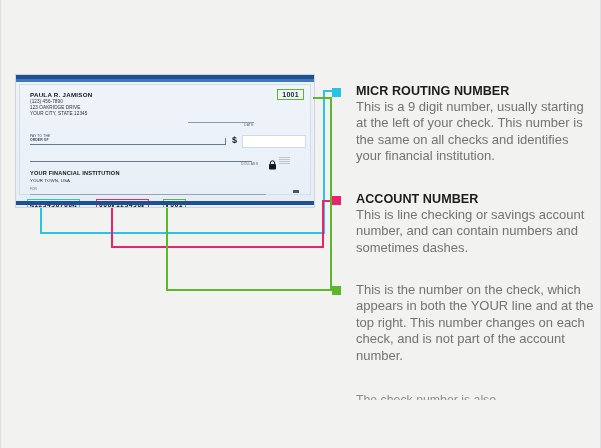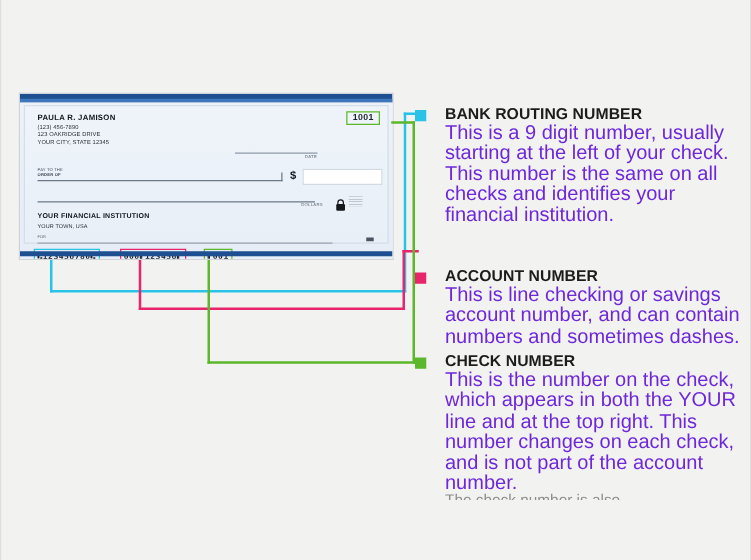--- a/index.html
+++ b/index.html
@@ -251,22 +251,22 @@
   .bullet.pink  { background: #e8246c; }
   .bullet.green { background: #5cb82a; }
   .callout-title {
     font-size: 12.6px;
     font-weight: bold;
     color: #1c1c1c;
     letter-spacing: 0.05px;
     margin: 0 0 1px 0;
   }
   .callout-body {
-    font-size: 16px;
-    color: #6d28d9;
+    font-size: 13px;
+    color: #737373;
     line-height: 16.4px;
     margin: 0;
   }
   .clipped-line {
     position: absolute;
     left: 355px;
     top: 392px;
     width: 238px;
     height: 8px;
     overflow: hidden;
@@ -343,31 +343,30 @@
   <div class="conn pink h" style="left:321px; top:200px; width:13px;"></div>
 
   <div class="conn green v" style="left:165px; top:208px; height:83px;"></div>
   <div class="conn green h" style="left:165px; top:289px; width:166px;"></div>
   <div class="conn green v" style="left:329px; top:97px; height:194px;"></div>
   <div class="conn green h" style="left:312px; top:97px; width:19px;"></div>
   <div class="conn green h" style="left:329px; top:289px; width:6px;"></div>
 
   <div class="callout" style="top:84px;">
     <span class="bullet cyan" style="top:4px;"></span>
-    <p class="callout-title">BANK ROUTING NUMBER</p>
+    <p class="callout-title">MICR ROUTING NUMBER</p>
     <p class="callout-body">This is a 9 digit number, usually starting at the left of your check. This number is the same on all checks and identifies your financial institution.</p>
   </div>
 
-  <div class="callout" style="top:192px;margin-top:22px;">
+  <div class="callout" style="top:192px;">
     <span class="bullet pink" style="top:4px;"></span>
     <p class="callout-title">ACCOUNT NUMBER</p>
     <p class="callout-body">This is line checking or savings account number, and can contain numbers and sometimes dashes.</p>
   </div>
 
   <div class="callout" style="top:282px;">
     <span class="bullet green" style="top:4px;"></span>
-    <p class="callout-title">CHECK NUMBER</p>
     <p class="callout-body">This is the number on the check, which appears in both the YOUR line and at the top right. This number changes on each check, and is not part of the account number.</p>
   </div>
 
   <div class="clipped-line">The check number is also</div>
 
 </div>
 
 </body></html>

